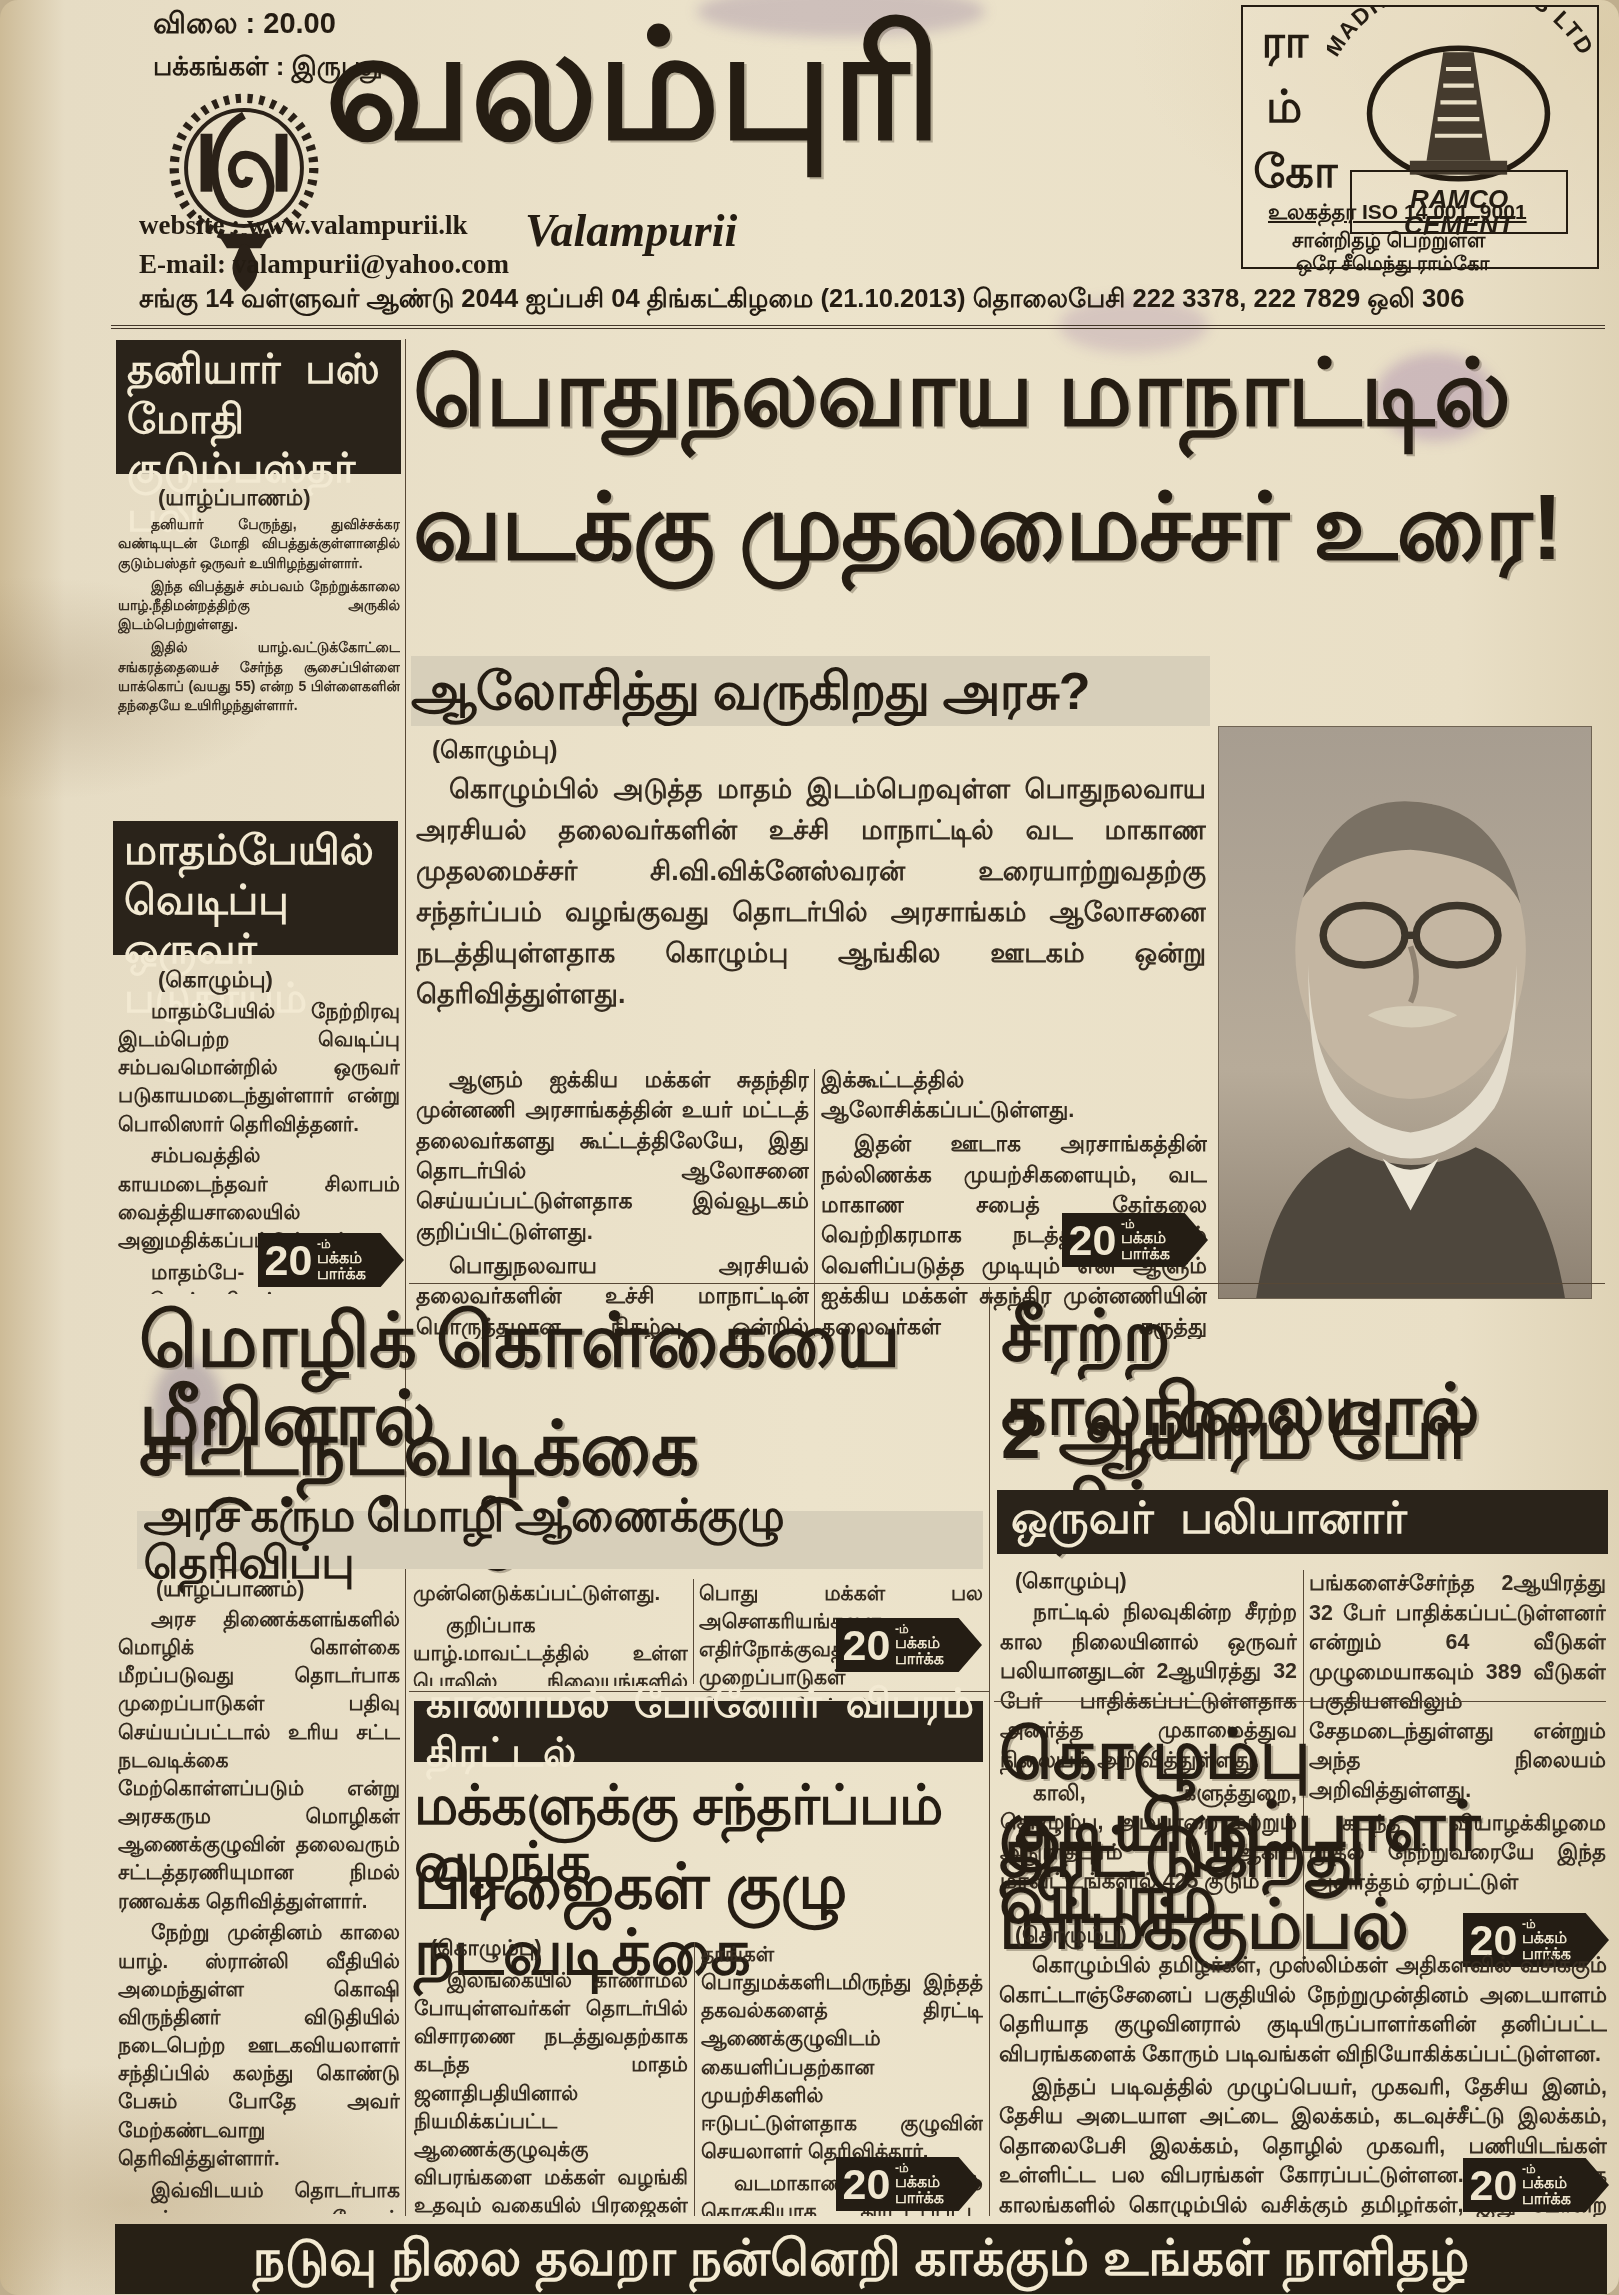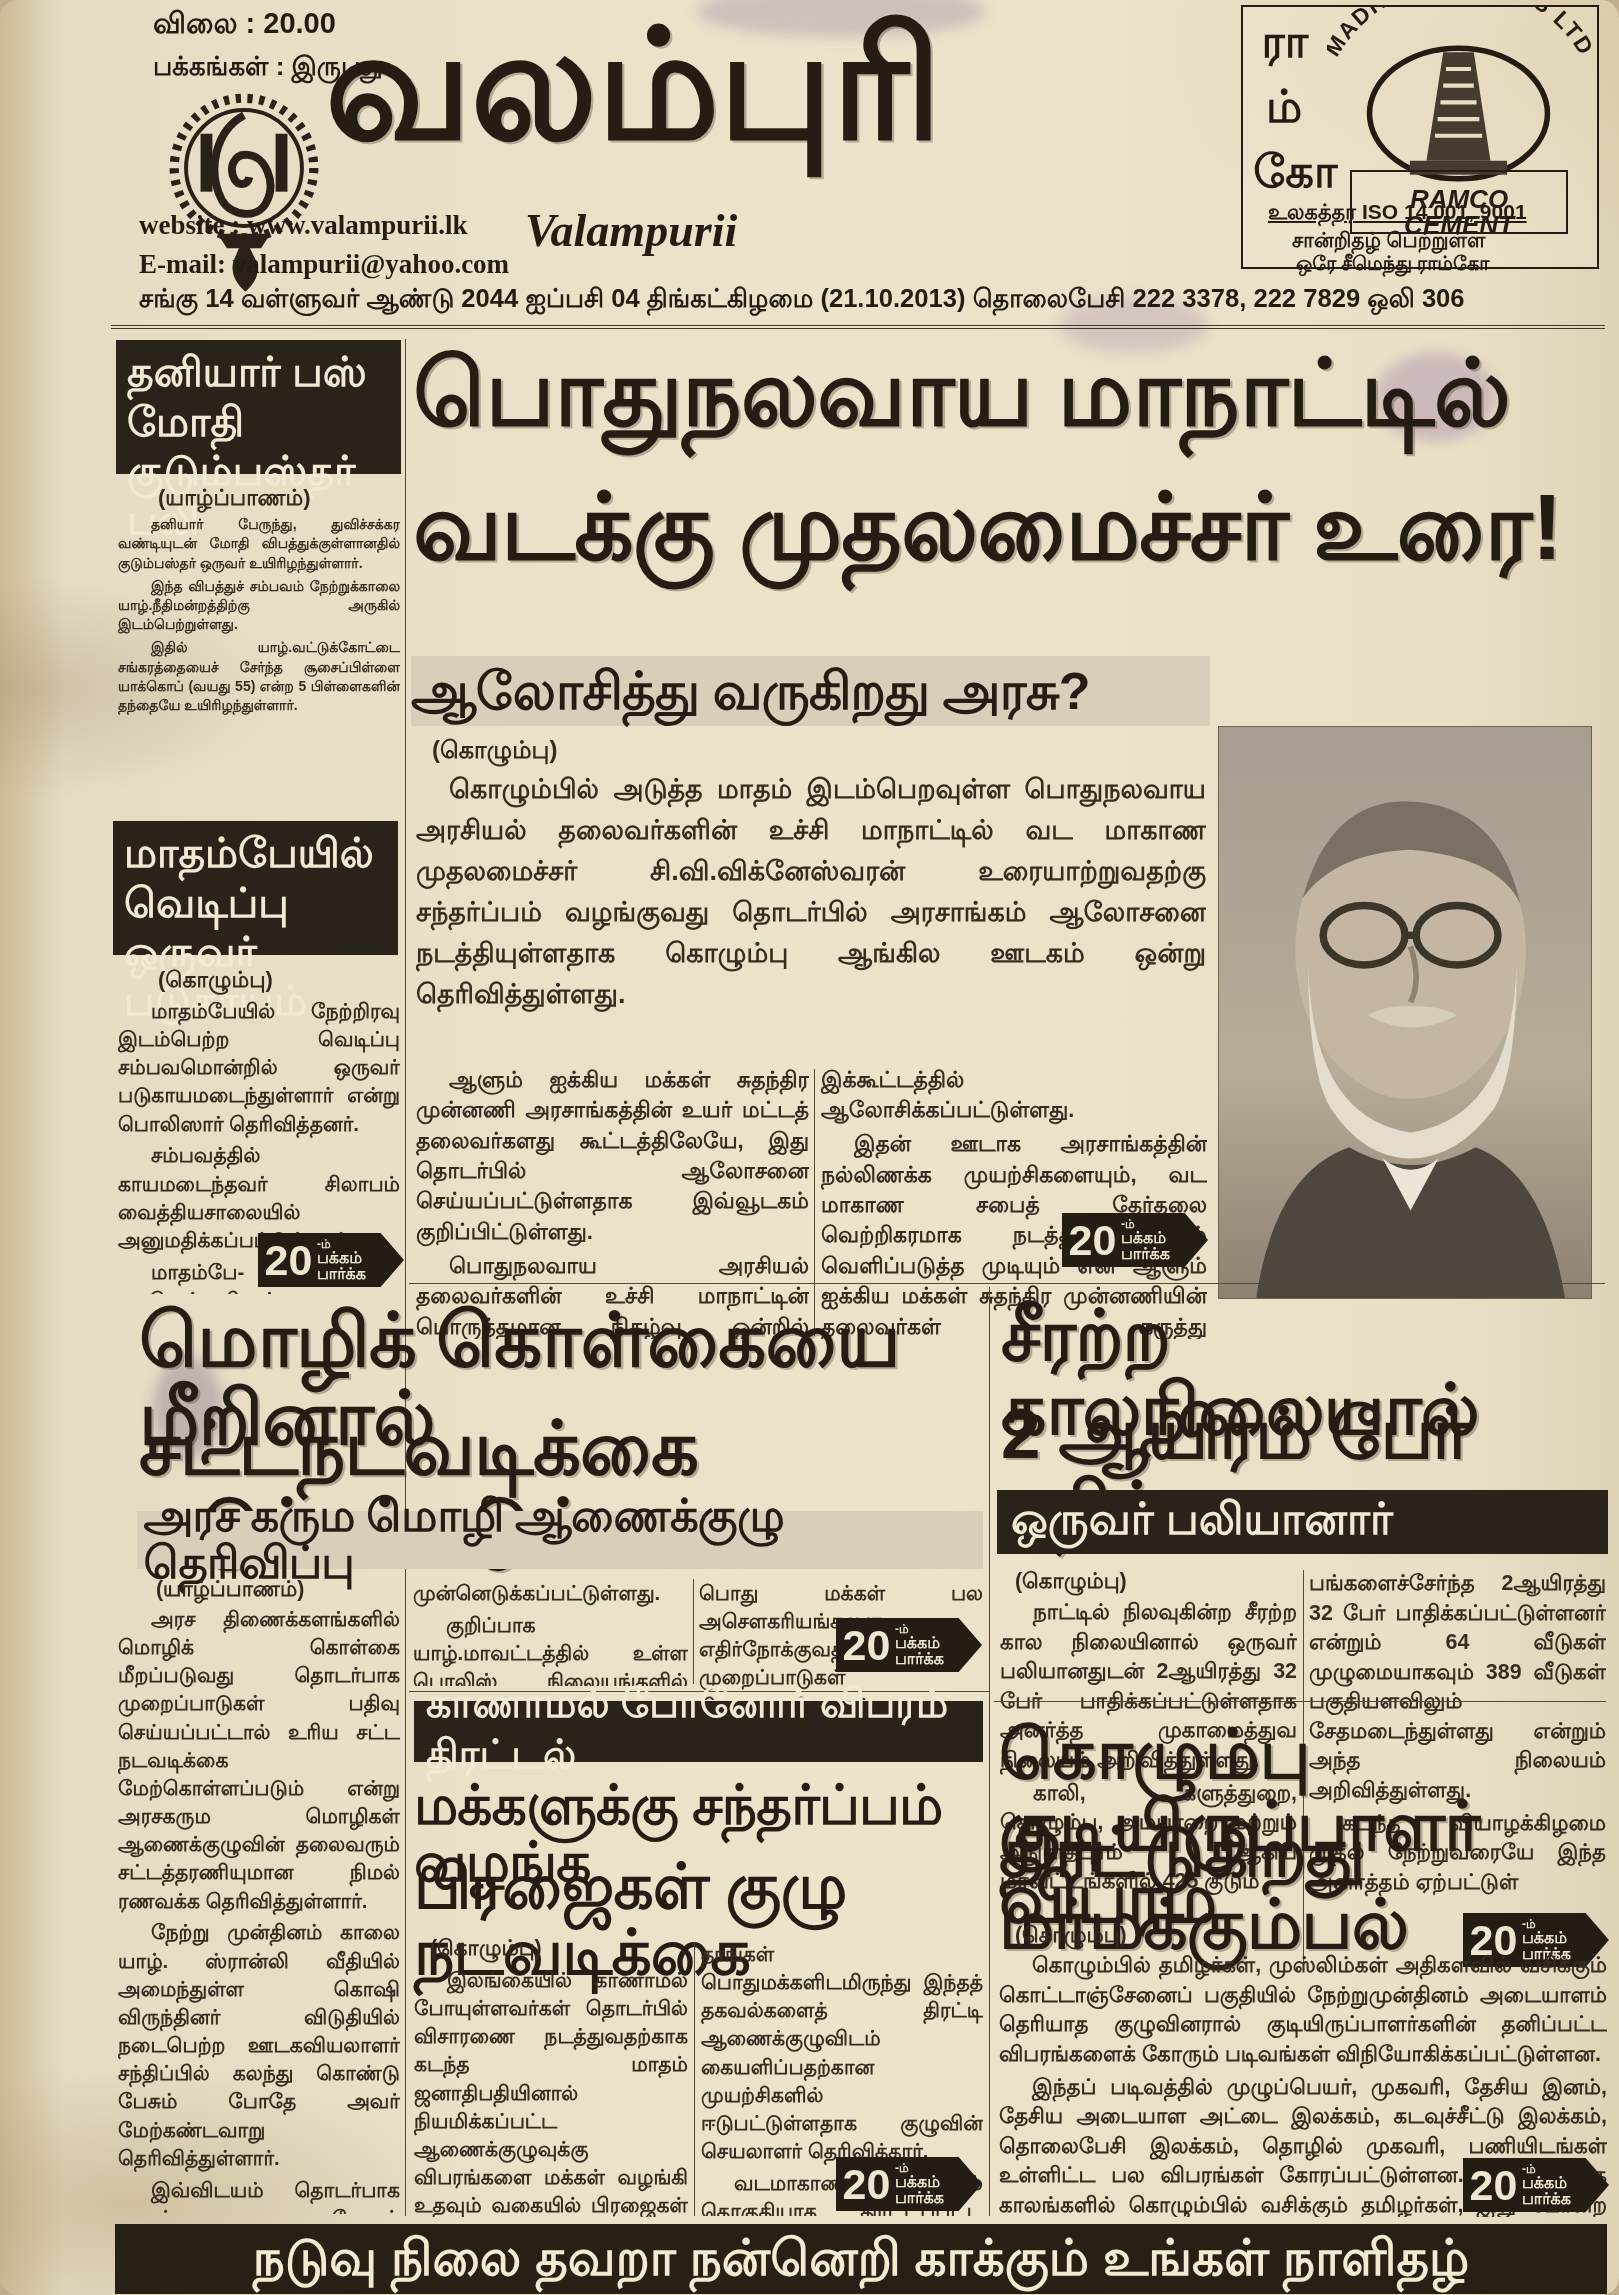--- a/index.html
+++ b/index.html
@@ -16,21 +16,21 @@
       radial-gradient(418px 186px at 2% 30%, rgba(150,125,90,.30), transparent 60%),
       radial-gradient(650px 325px at 98% 2%, rgba(214,196,156,.5), transparent 70%),
       linear-gradient(90deg, #cdbb97 0, #e6dcc4 4%, #ece3cb 50%, #e9dfc6 90%, #dfd3b6 100%);
     border-radius: 18px;
   }
   .abs{position:absolute;}
   .ink{color:#241c12;}
   .serif{font-family:"Liberation Serif",serif;}
   .hl{font-weight:900;color:#251d13;letter-spacing:-0.9px;line-height:1.04;}
   .shadowed{text-shadow:2.3px 2.3px 0 rgba(40,30,15,.28);}
-  .band{background:#2a231a;color:#f2e9d2;font-weight:900;}
+  .band{background:#2a231a;color:#f2e9d2;font-weight:900;font-family:Liberation Mono, monospace;}
   .greyband{background:#d7cfba;}
   .dateline{font-weight:700;color:#332a1f;}
   .body-text{font-size:21.4px;line-height:1.38;text-align:justify;color:#362c20;font-weight:600;}
   .body-text p{margin:0 0 3.7px 0;text-indent:33px;}
   .body-text p.noind{text-indent:0;}
   .vrule{position:absolute;width:1.4px;background:#574836;}
   .hrule{position:absolute;height:1.4px;background:#574836;}
   .hrule.double{height:1.9px;background:transparent;border-top:1.9px solid #43372a;border-bottom:0.9px solid #43372a;}
   .badge{
     position:absolute;width:146px;height:54px;background:#241d14;color:#efe6cf;

